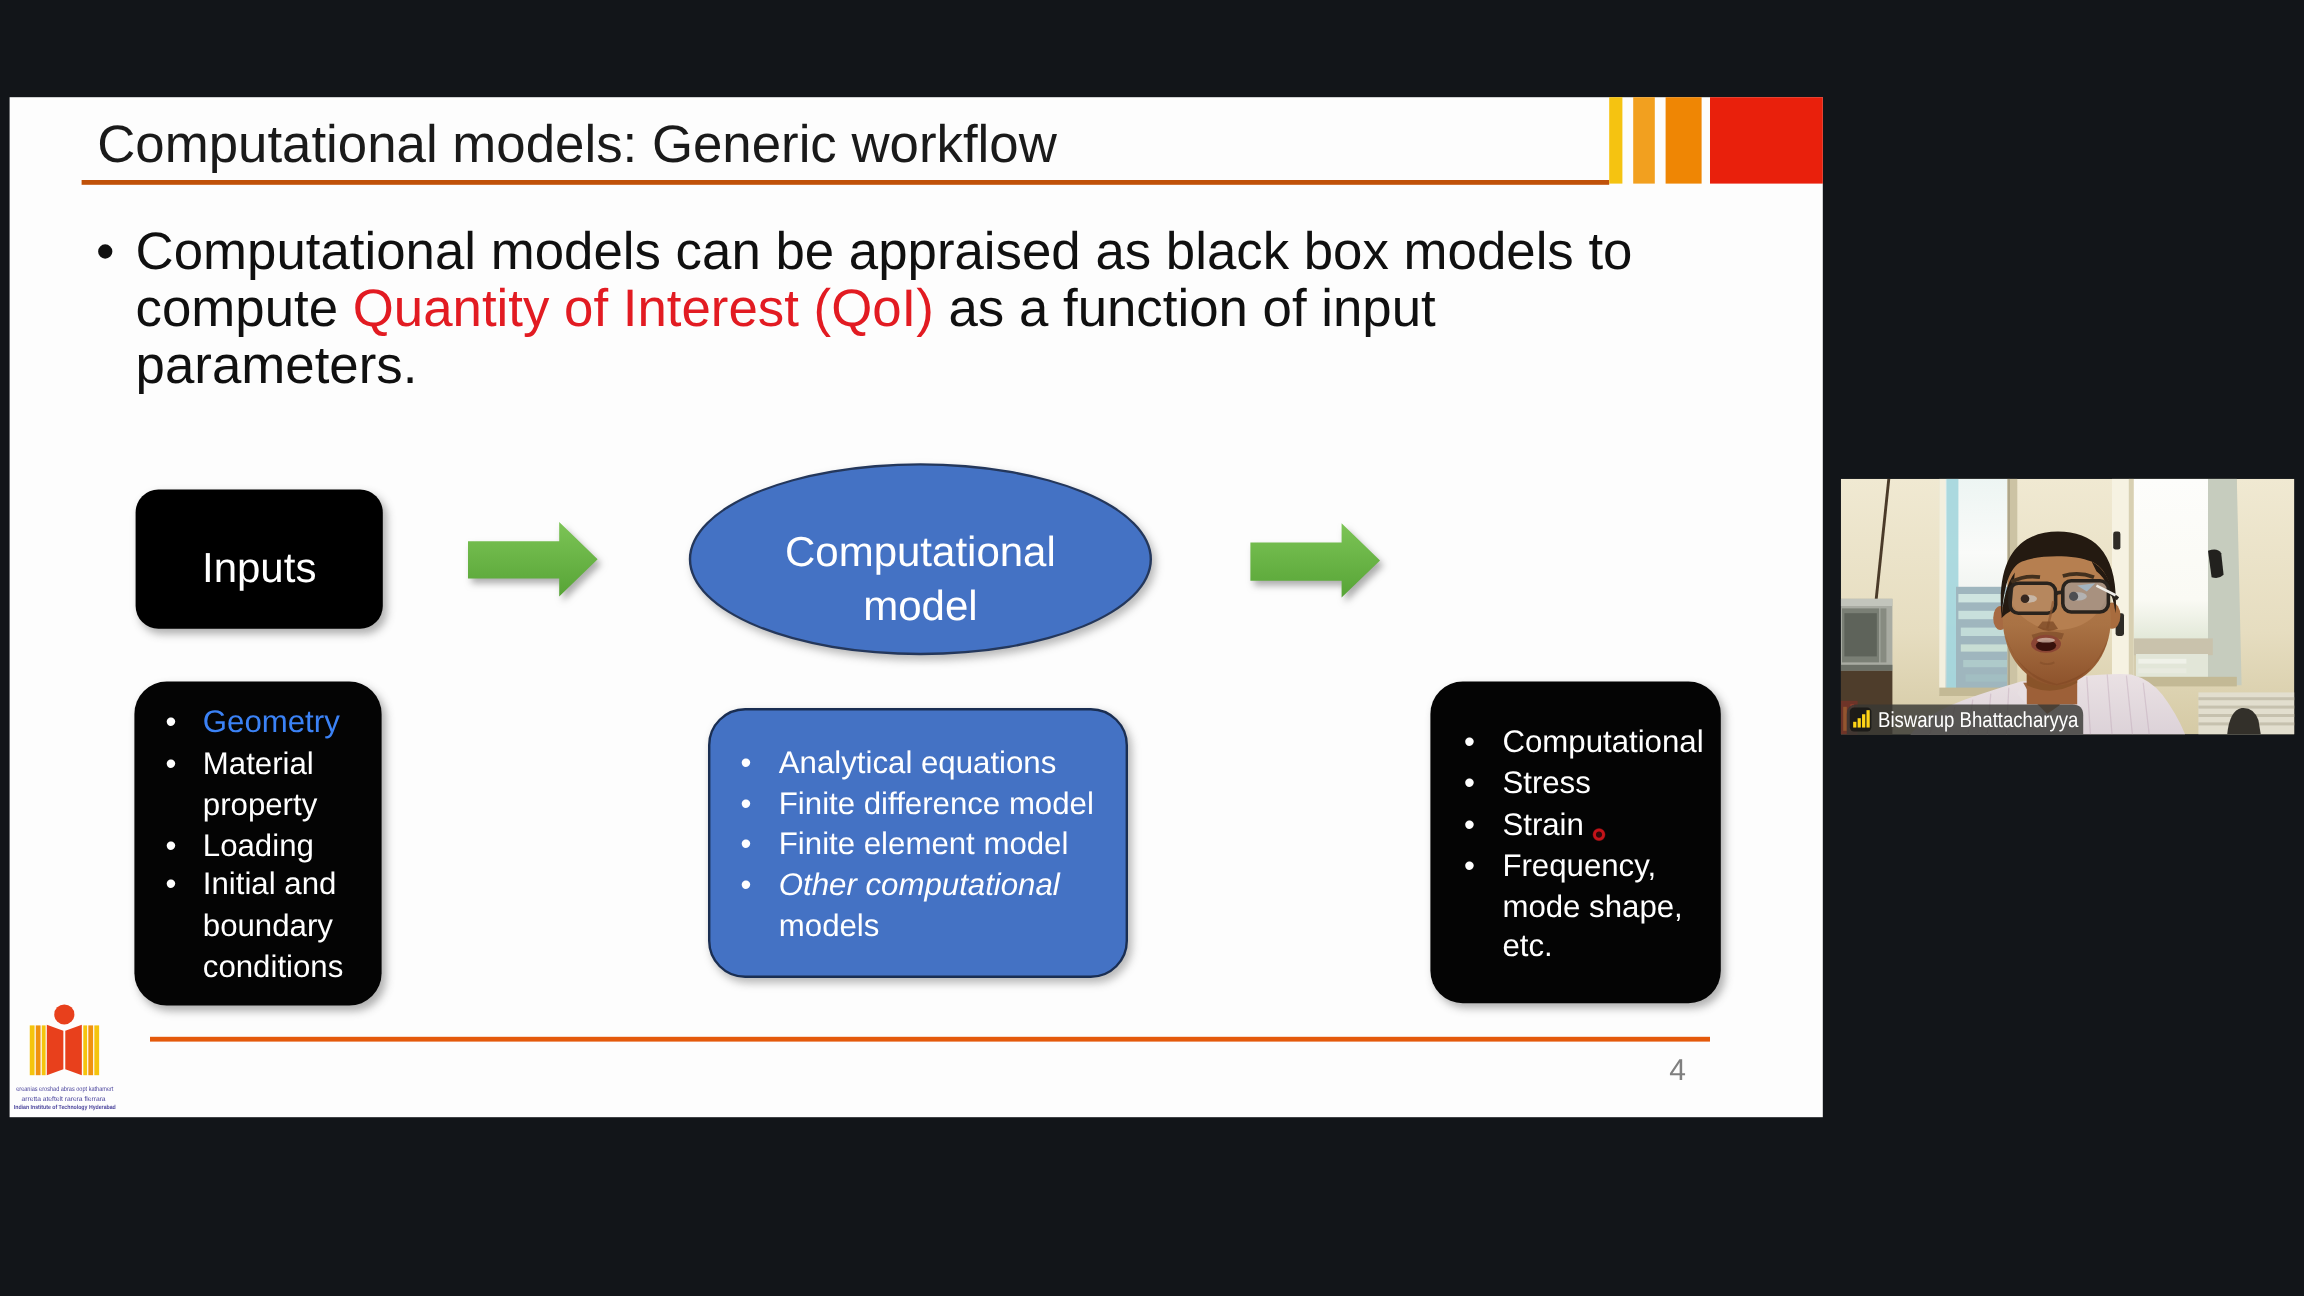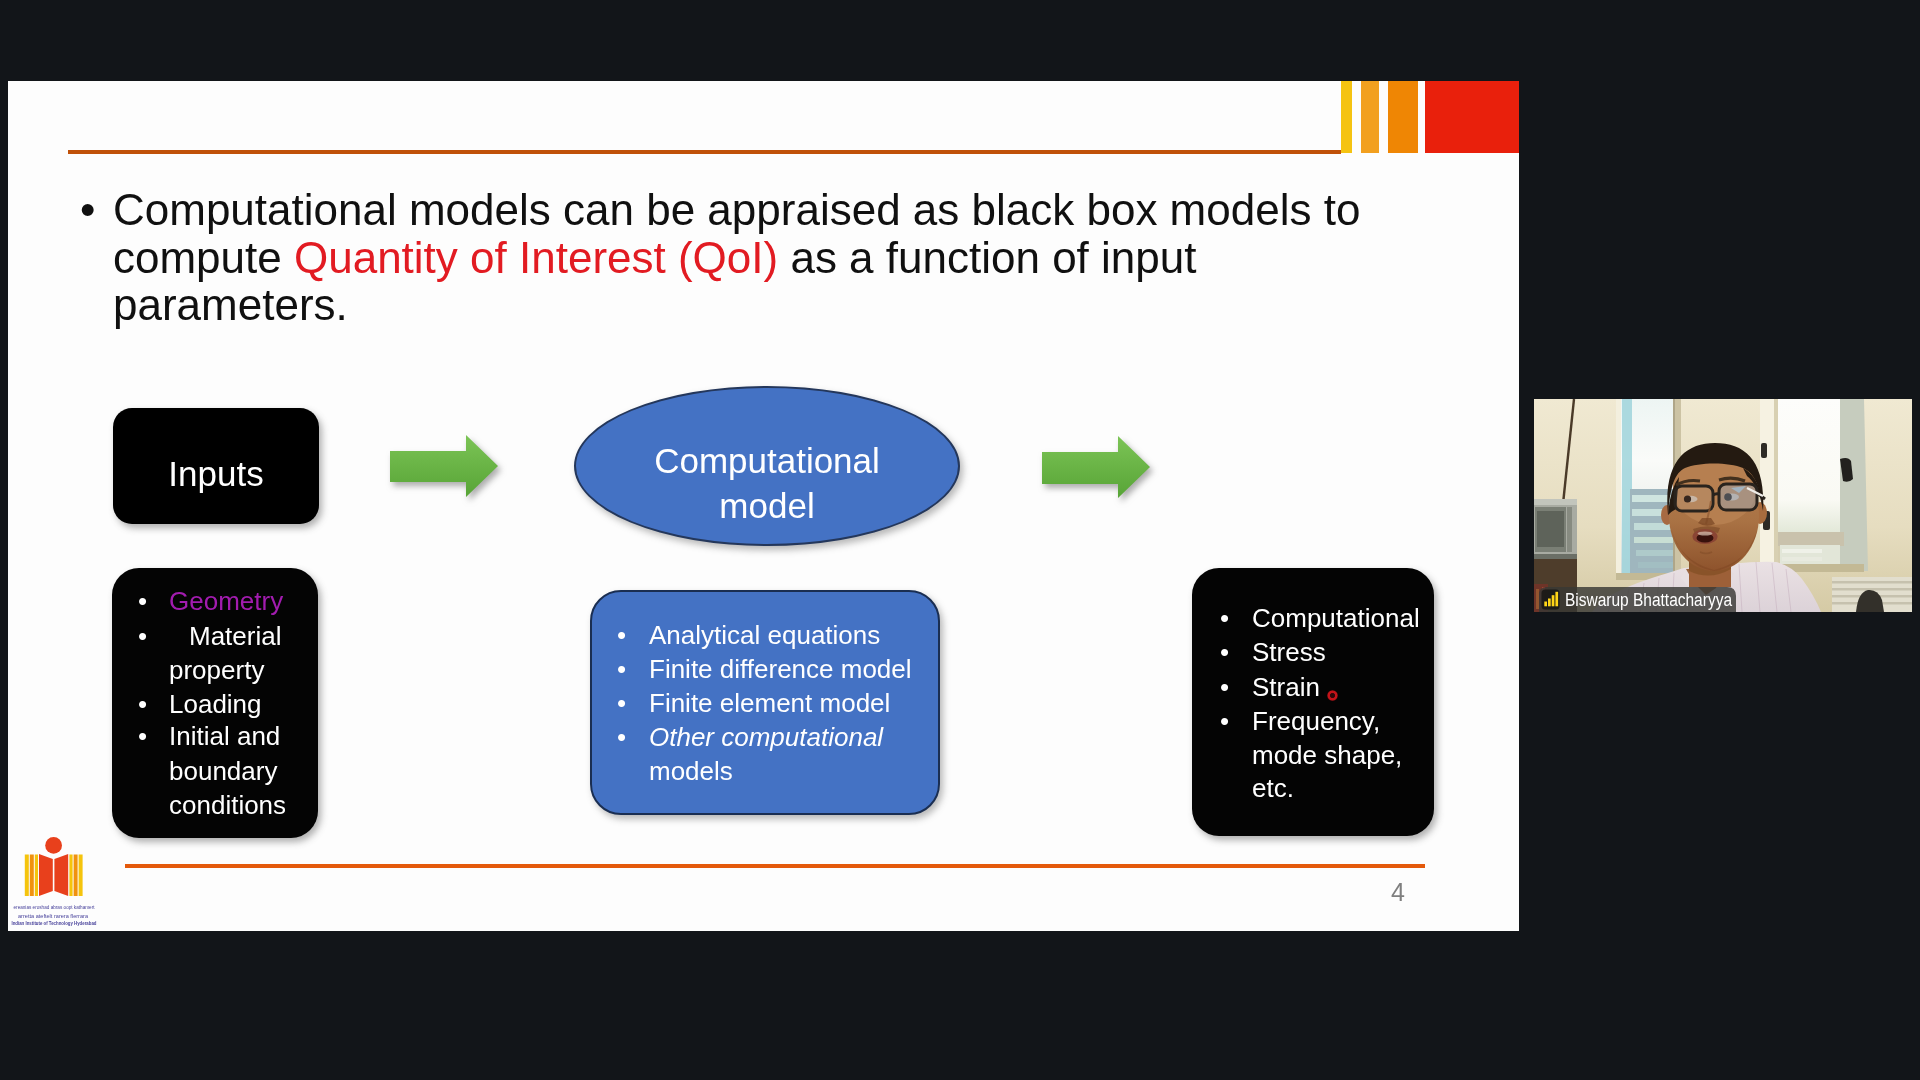--- a/index.html
+++ b/index.html
@@ -30,20 +30,21 @@
   .bdot{position:absolute;font-size:26px;color:#fff;}
   .laser{position:absolute;left:1319px;top:609px;width:11px;height:11px;border-radius:50%;background:radial-gradient(circle,#30070a 0 28%,#c41319 38% 58%,rgba(196,19,25,0.2) 72%,rgba(196,19,25,0) 80%);}
   .footline{position:absolute;left:117px;top:783px;width:1300px;height:4px;background:#E4590B;}
   .pagenum{position:absolute;left:1360px;top:797px;width:60px;text-align:center;font-size:25px;color:#7F7F7F;}
   .video{position:absolute;left:1534px;top:399px;width:378px;height:213px;border-radius:27px;}
 </style>
 </head>
 <body>
 <div class="stage">
   <div class="slide">
+    <div class="title">Computational models: Generic workflow</div>
     <div class="rule"></div>
     <div class="bar b1"></div>
       <div class="bar b2"></div>
       <div class="bar b3"></div>
       <div class="bar b4"></div>
     <div class="bullet1">•</div>
     <div class="para">Computational models can be appraised as black box models to<br>compute <span class="red">Quantity of Interest (QoI)</span> as a function of input<br>parameters.</div>
 
     <div class="blackbox inputs">
         <div class="boxlabel" style="top:43px;">Inputs</div>
@@ -64,23 +65,23 @@
       <defs>
           <linearGradient id="g2" x1="0" y1="0" x2="0" y2="1">
         <stop offset="0" stop-color="#7CC456"></stop>
             <stop offset="1" stop-color="#57A436"></stop>
       </linearGradient>
         </defs>
     </svg>
 
     <div class="listbox lb1"></div>
     <div class="bdot" style="left:130px;top:505px;">•</div>
-    <div class="li" style="left:161px;top:505px;font-size:26px;color:#a21caf;">Geometry</div>
+    <div class="li" style="left:161px;top:505px;font-size:26px;color:#3b82f6;">Geometry</div>
     <div class="bdot" style="left:130px;top:540px;">•</div>
-    <div class="li" style="left:161px;top:540px;font-size:26px;color:#fff;margin-left:20px;">Material</div>
+    <div class="li" style="left:161px;top:540px;font-size:26px;color:#fff;">Material</div>
     <div class="li" style="left:161px;top:574px;font-size:26px;color:#fff;">property</div>
     <div class="bdot" style="left:130px;top:608px;">•</div>
     <div class="li" style="left:161px;top:608px;font-size:26px;color:#fff;">Loading</div>
     <div class="bdot" style="left:130px;top:640px;">•</div>
     <div class="li" style="left:161px;top:640px;font-size:26px;color:#fff;">Initial and</div>
     <div class="li" style="left:161px;top:675px;font-size:26px;color:#fff;">boundary</div>
     <div class="li" style="left:161px;top:709px;font-size:26px;color:#fff;">conditions</div>
 
     <div class="listbox lb2"></div>
     <div class="bdot" style="left:609px;top:539px;">•</div>

